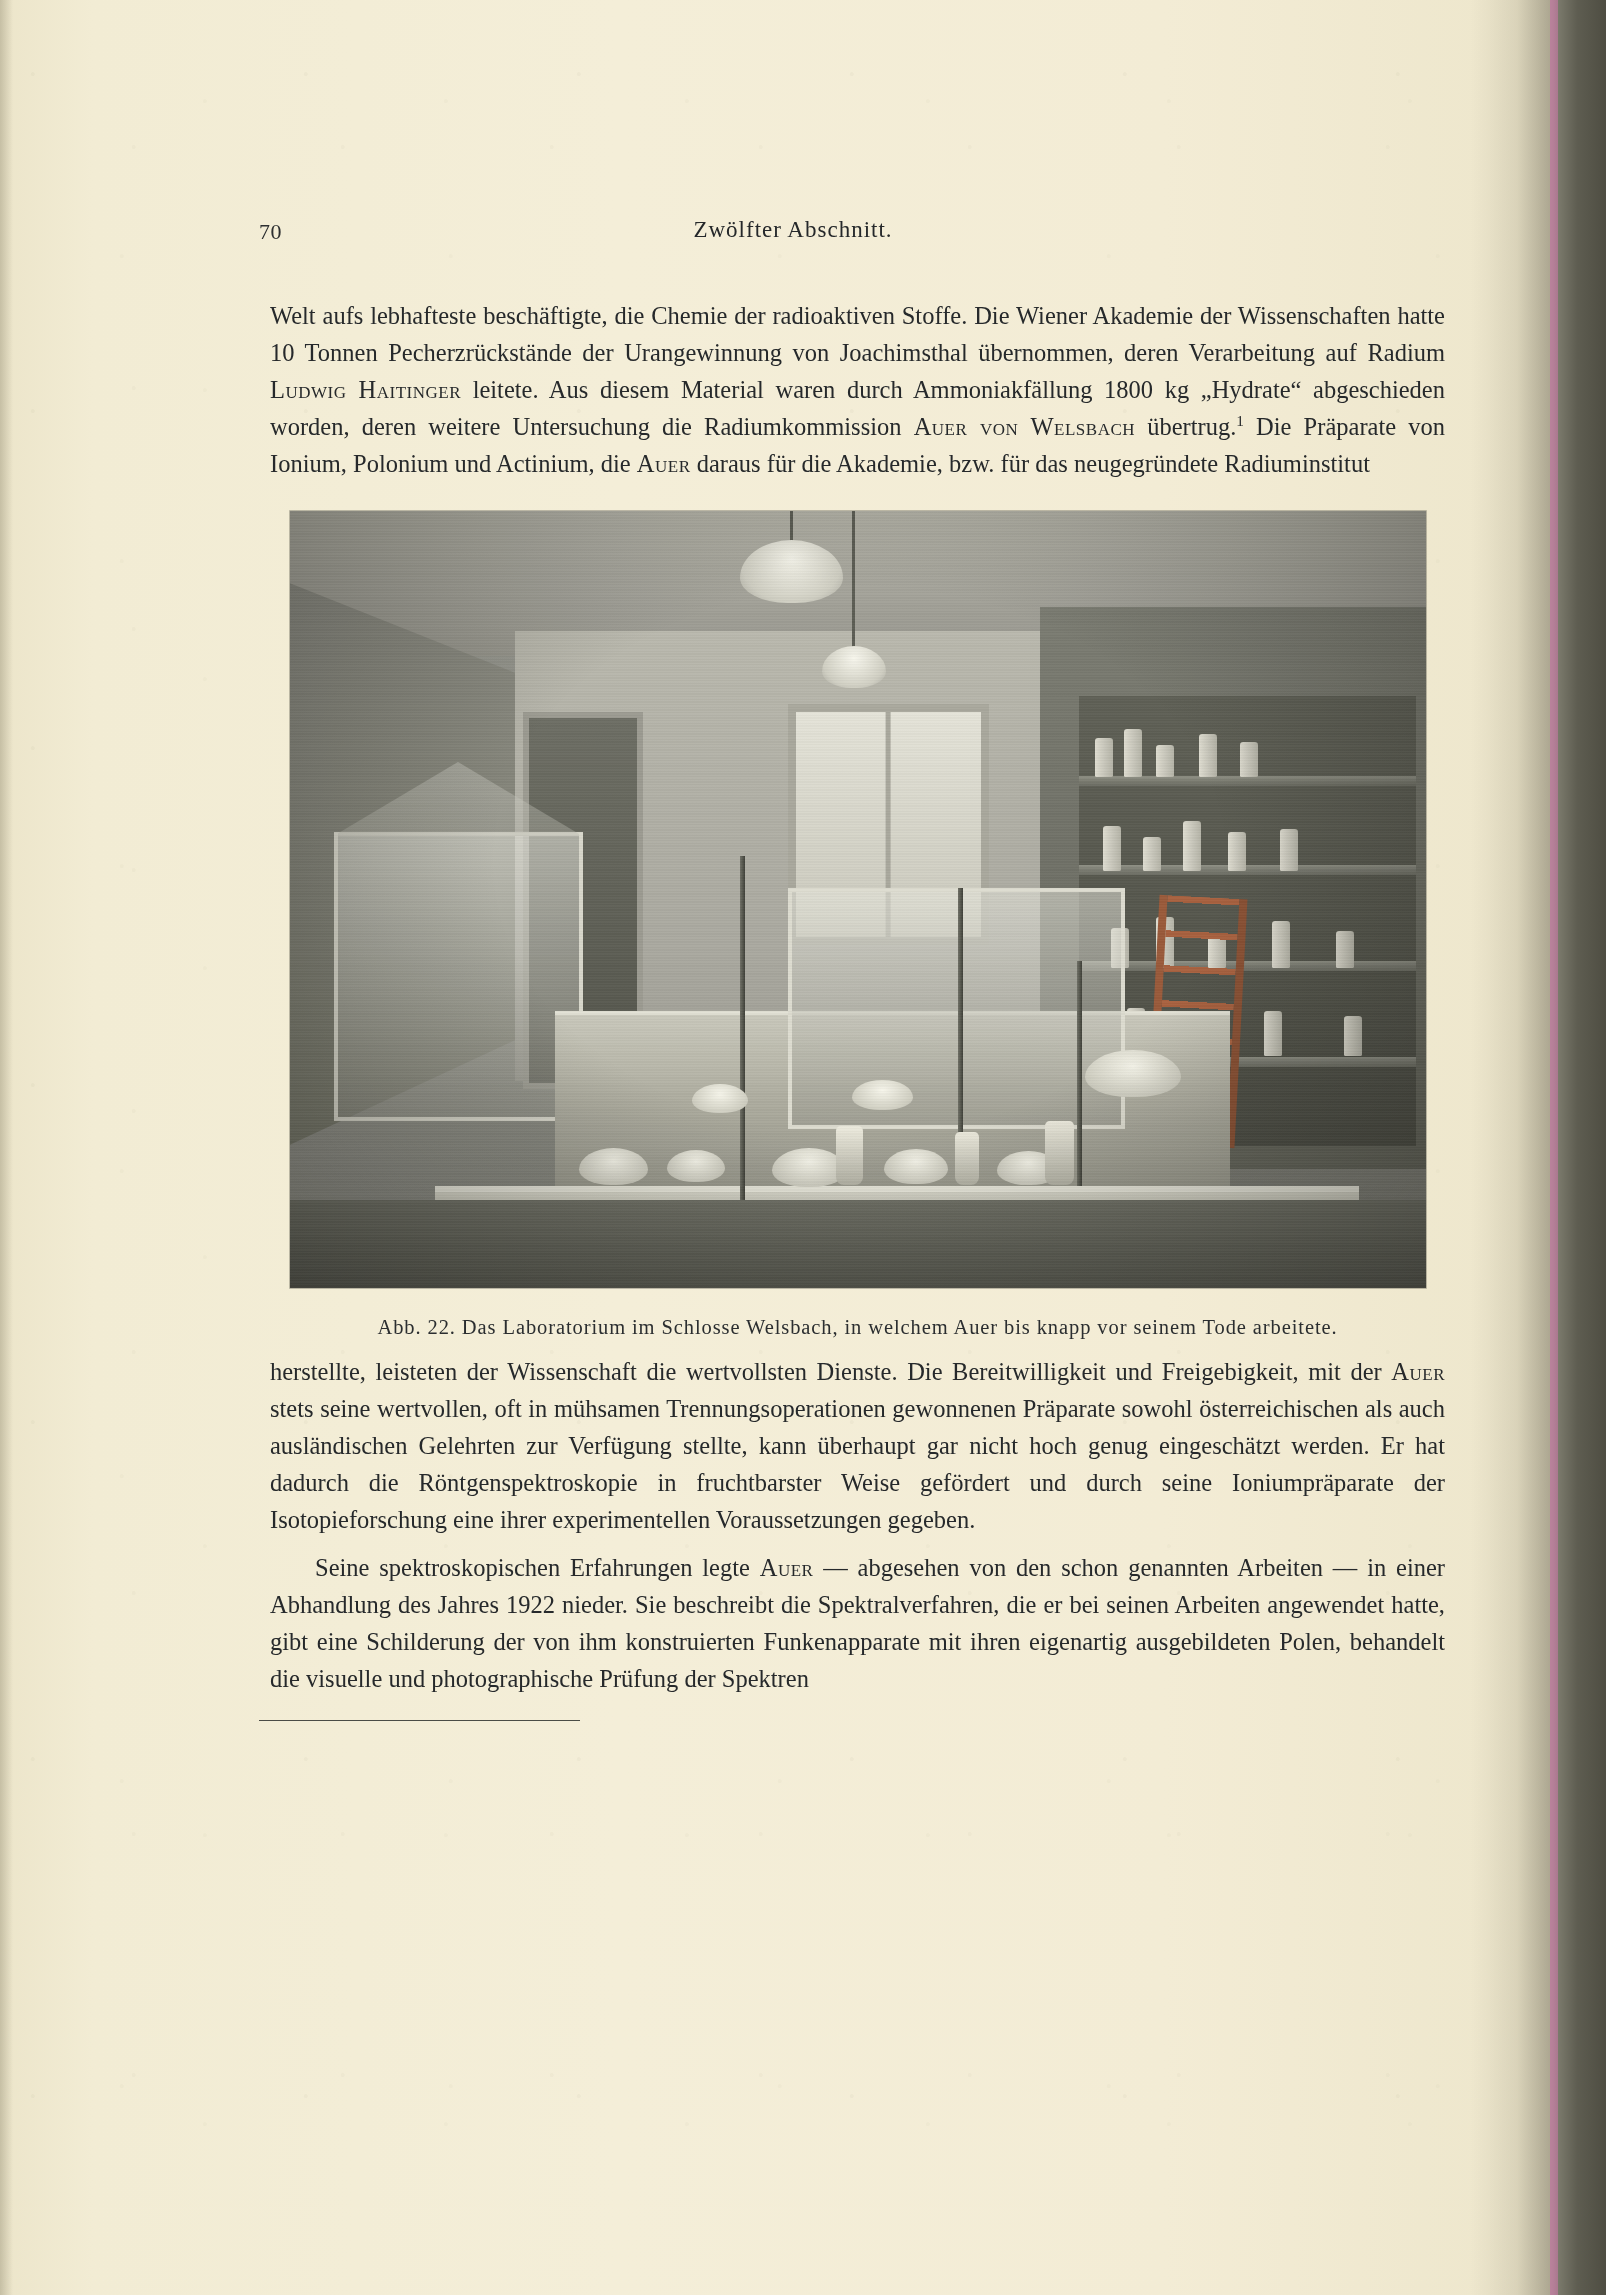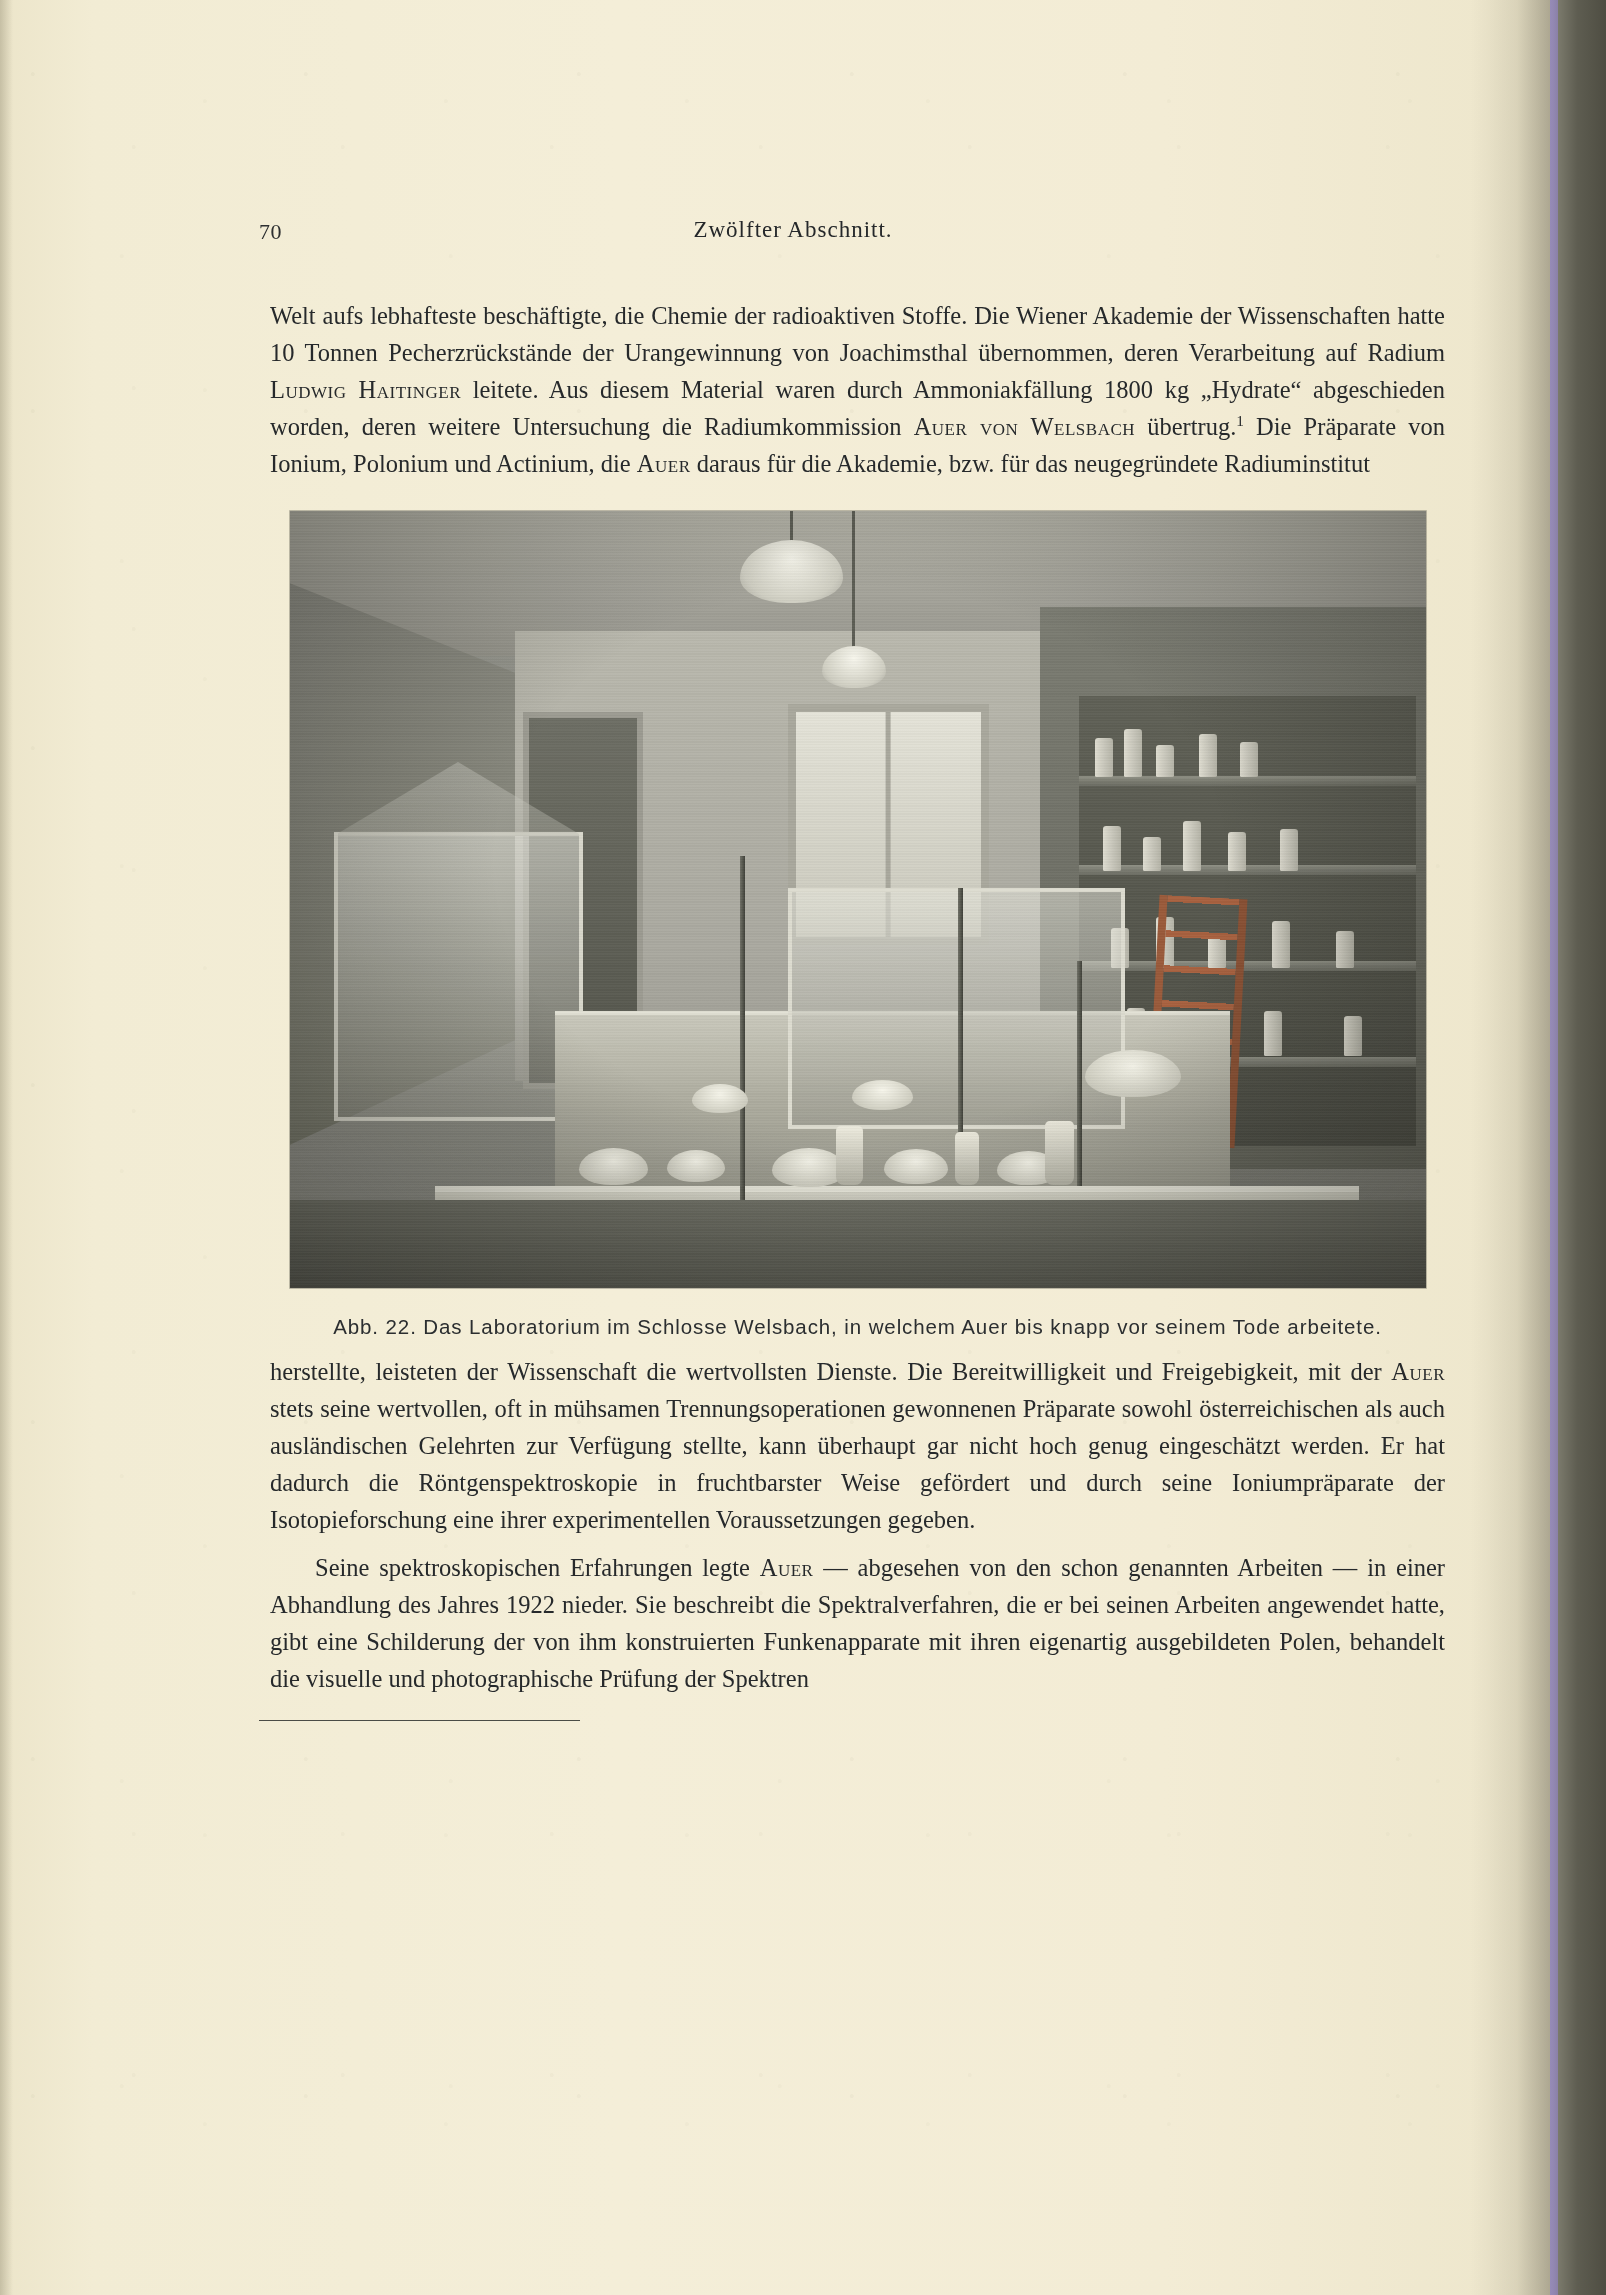--- a/index.html
+++ b/index.html
@@ -4,21 +4,21 @@
 <style>
   html, body {
     margin: 0;
     padding: 0;
     background: #6b6b63;
   }
   .page-canvas {
     position: relative;
     width: 1606px;
     height: 2295px;
-    background: #c4b5fd;
+    background: #f9a8d4;
     overflow: hidden;
     font-family: "Liberation Serif", serif;
   }
   
   .paper {
     position: absolute;
     left: 0; top: 0;
     width: 1550px;
     height: 2295px;
     background:
@@ -247,21 +247,21 @@
   .plate-grain {
     position: absolute; inset: 0;
     background-image:
       repeating-linear-gradient(0deg, rgba(255,255,255,.025) 0 0.8px, rgba(0,0,0,.025) 0.8px 1.6px);
     pointer-events: none;
   }
 
   .caption {
     margin: 24px 30.5px 0 30.5px;
     width: 1136px;
-    font-family: Liberation Sans, sans-serif;
+    font-family: Liberation Serif, serif;
     font-size: 20.5px;
     line-height: 30px;
     color: #2b2e30;
     letter-spacing: 0.9px;
     text-align: center;
   }
   .after-figure {
     margin-top: 35px;
   }
   .footnote-rule {

